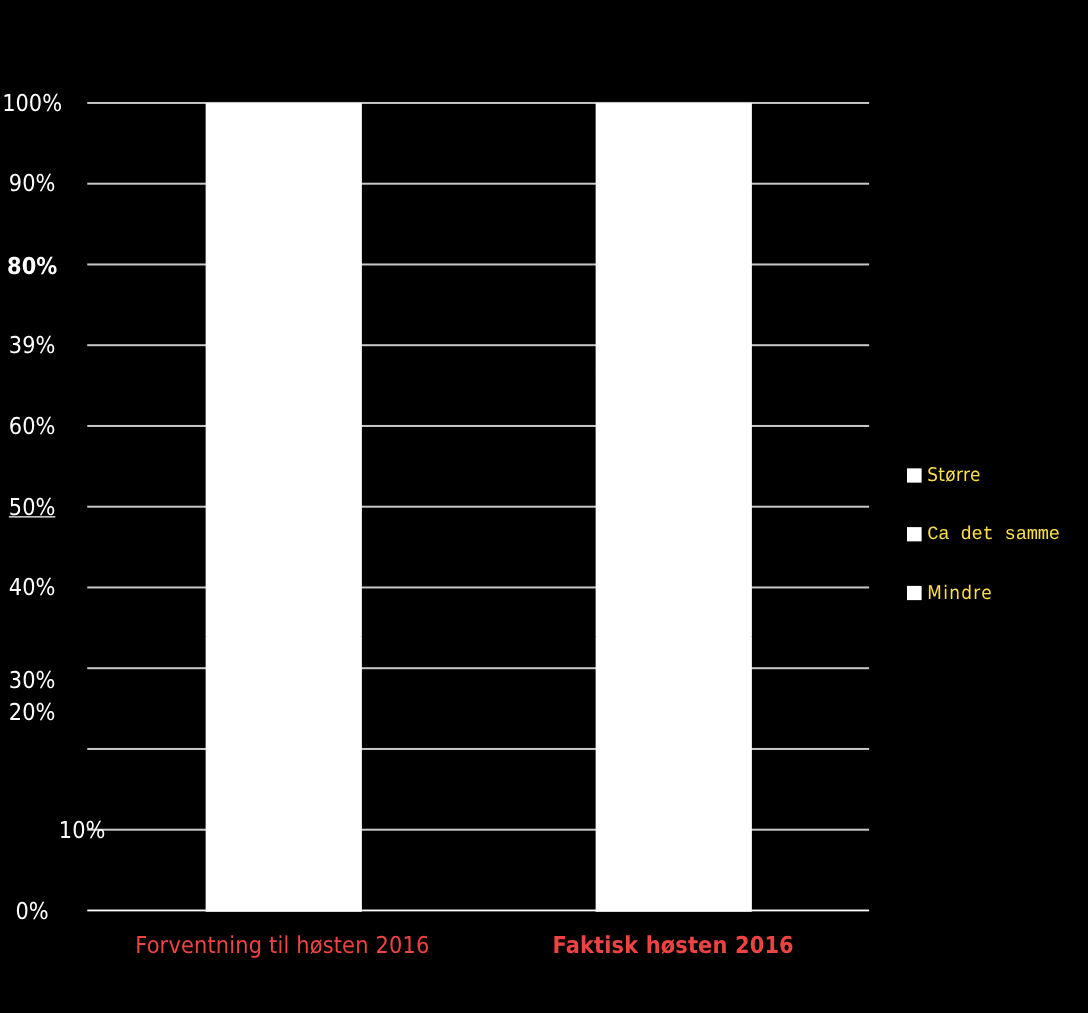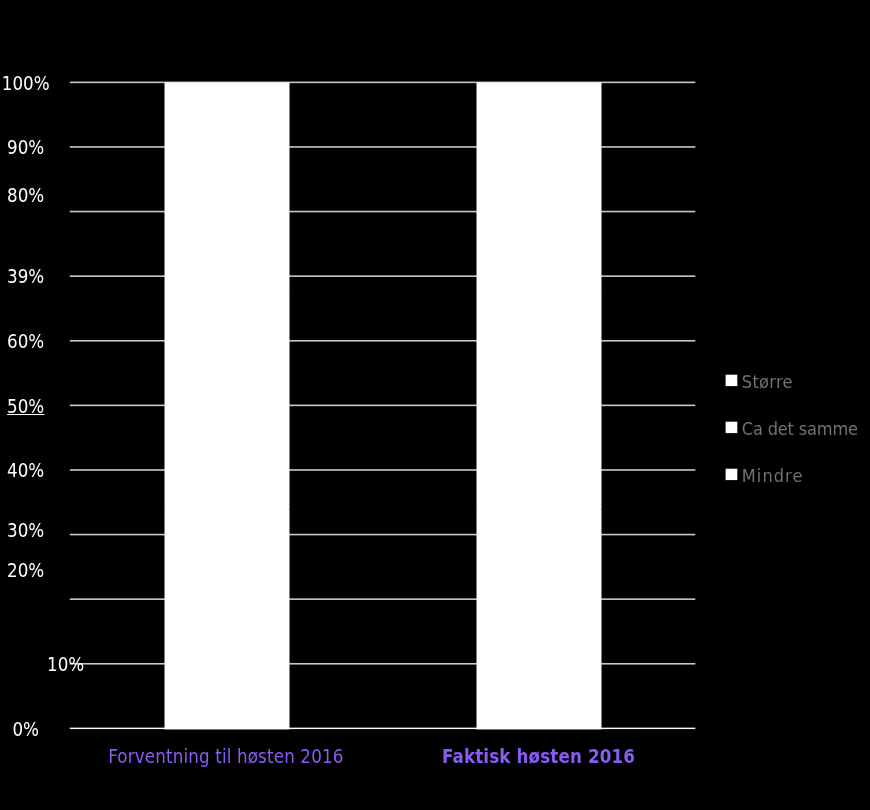--- a/index.html
+++ b/index.html
@@ -42,38 +42,38 @@
     font-size: 18.6px;
     line-height: 1;
     color: #ffffff;
     white-space: nowrap;
   }
   .xlabel {
     position: absolute;
     text-align: center;
     font-size: 18.6px;
     line-height: 1;
-    color: #8b5cf6;
+    color: #ef4444;
     white-space: nowrap;
   }
   .legend {
     position: absolute;
     left: 0; top: 0;
   }
   .legend-row {
     position: absolute;
     height: 14px;
   }
   .legend-label {
     position: absolute;
     left: 16.2px;
     top: -0.7px;
-    font-size: 18px;
+    font-size: 15px;
     line-height: 1;
-    color: #737373;
+    color: #fde047;
     white-space: nowrap;
     transform-origin: left top;
   }
 </style>
 </head>
 <body>
 
 <div id="chart">
   <svg id="plot-svg" viewBox="0 0 870 810" width="870" height="810">
       <rect x="69.80" y="727.640" width="625.50" height="1.45" fill="#ffffff"></rect>
@@ -96,37 +96,37 @@
       <rect x="476.50" y="295.97" width="125.00" height="213.49" fill="#ffffff"></rect>
       <rect x="476.50" y="82.48" width="125.00" height="213.49" fill="#ffffff"></rect>
       <rect x="725.60" y="374.70" width="11.70" height="11.40" fill="#ffffff"></rect>
       <rect x="725.60" y="421.70" width="11.70" height="11.40" fill="#ffffff"></rect>
       <rect x="725.60" y="468.70" width="11.70" height="11.40" fill="#ffffff"></rect>
     </svg>
   <div id="ylabels">
       <div class="ylabel" style="top: 720.56px;">0%</div>
       <div class="ylabel" style="top: 655.96px; margin-left: 40px;">10%</div>
       <div class="ylabel" style="top: 562px;">20%</div>
-      <div class="ylabel" style="top: 522px;">30%</div>
+      <div class="ylabel" style="top: 536px;">30%</div>
       <div class="ylabel" style="top: 462.16px;">40%</div>
       <div class="ylabel" style="top: 397.56px; text-decoration: underline;">50%</div>
       <div class="ylabel" style="top: 332.96px;">60%</div>
       <div class="ylabel" style="top: 268.36px;">39%</div>
-      <div class="ylabel" style="top: 187px;">80%</div>
+      <div class="ylabel" style="top: 205px; font-weight: bold;">80%</div>
       <div class="ylabel" style="top: 139.16px;">90%</div>
       <div class="ylabel" style="top: 74.56px;">100%</div>
     </div>
   <div id="xlabels">
       <div class="xlabel" style="left: 25.8px; width: 400px; top: 747.6px; letter-spacing: 0.15px; text-indent: 0.15px;">Forventning til høsten 2016</div>
       <div class="xlabel" style="left: 338.5px; width: 400px; top: 747.6px; letter-spacing: 0.14px; text-indent: 0.14px; font-weight: bold;">Faktisk høsten 2016</div>
     </div>
   <div class="legend" id="legend">
       <div class="legend-row" style="top: 373.2px; left: 725.6px; width: 140px;">
         <span class="legend-label" style="letter-spacing: 0.33px;">Større</span>
       </div>
       <div class="legend-row" style="top: 420.2px; left: 725.6px; width: 140px;">
-        <span class="legend-label" style="letter-spacing: -0.16px;">Ca det samme</span>
+        <span class="legend-label" style="letter-spacing: -0.16px; font-family: Liberation Mono, monospace;">Ca det samme</span>
       </div>
       <div class="legend-row" style="top: 467.2px; left: 725.6px; width: 140px;">
         <span class="legend-label" style="letter-spacing: 1.08px;">Mindre</span>
       </div>
     </div>
 </div>
 
 </body></html>

